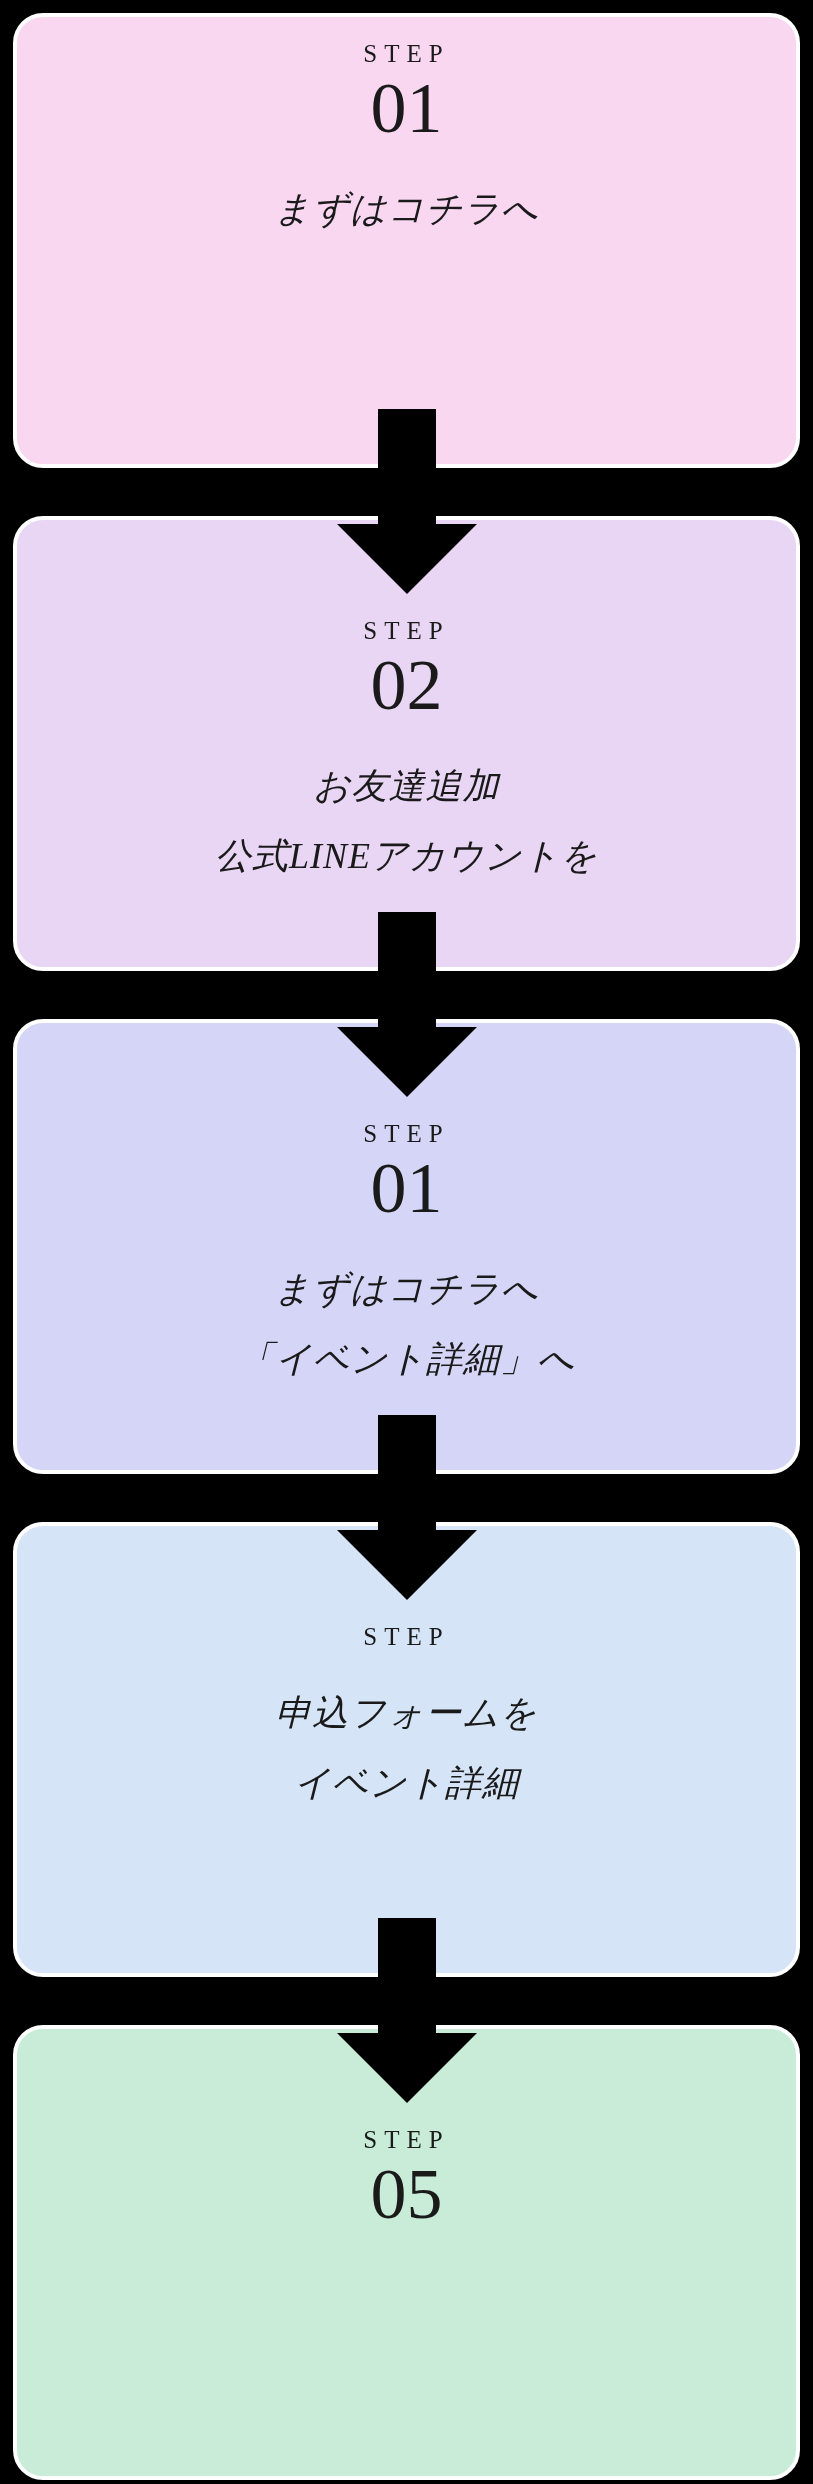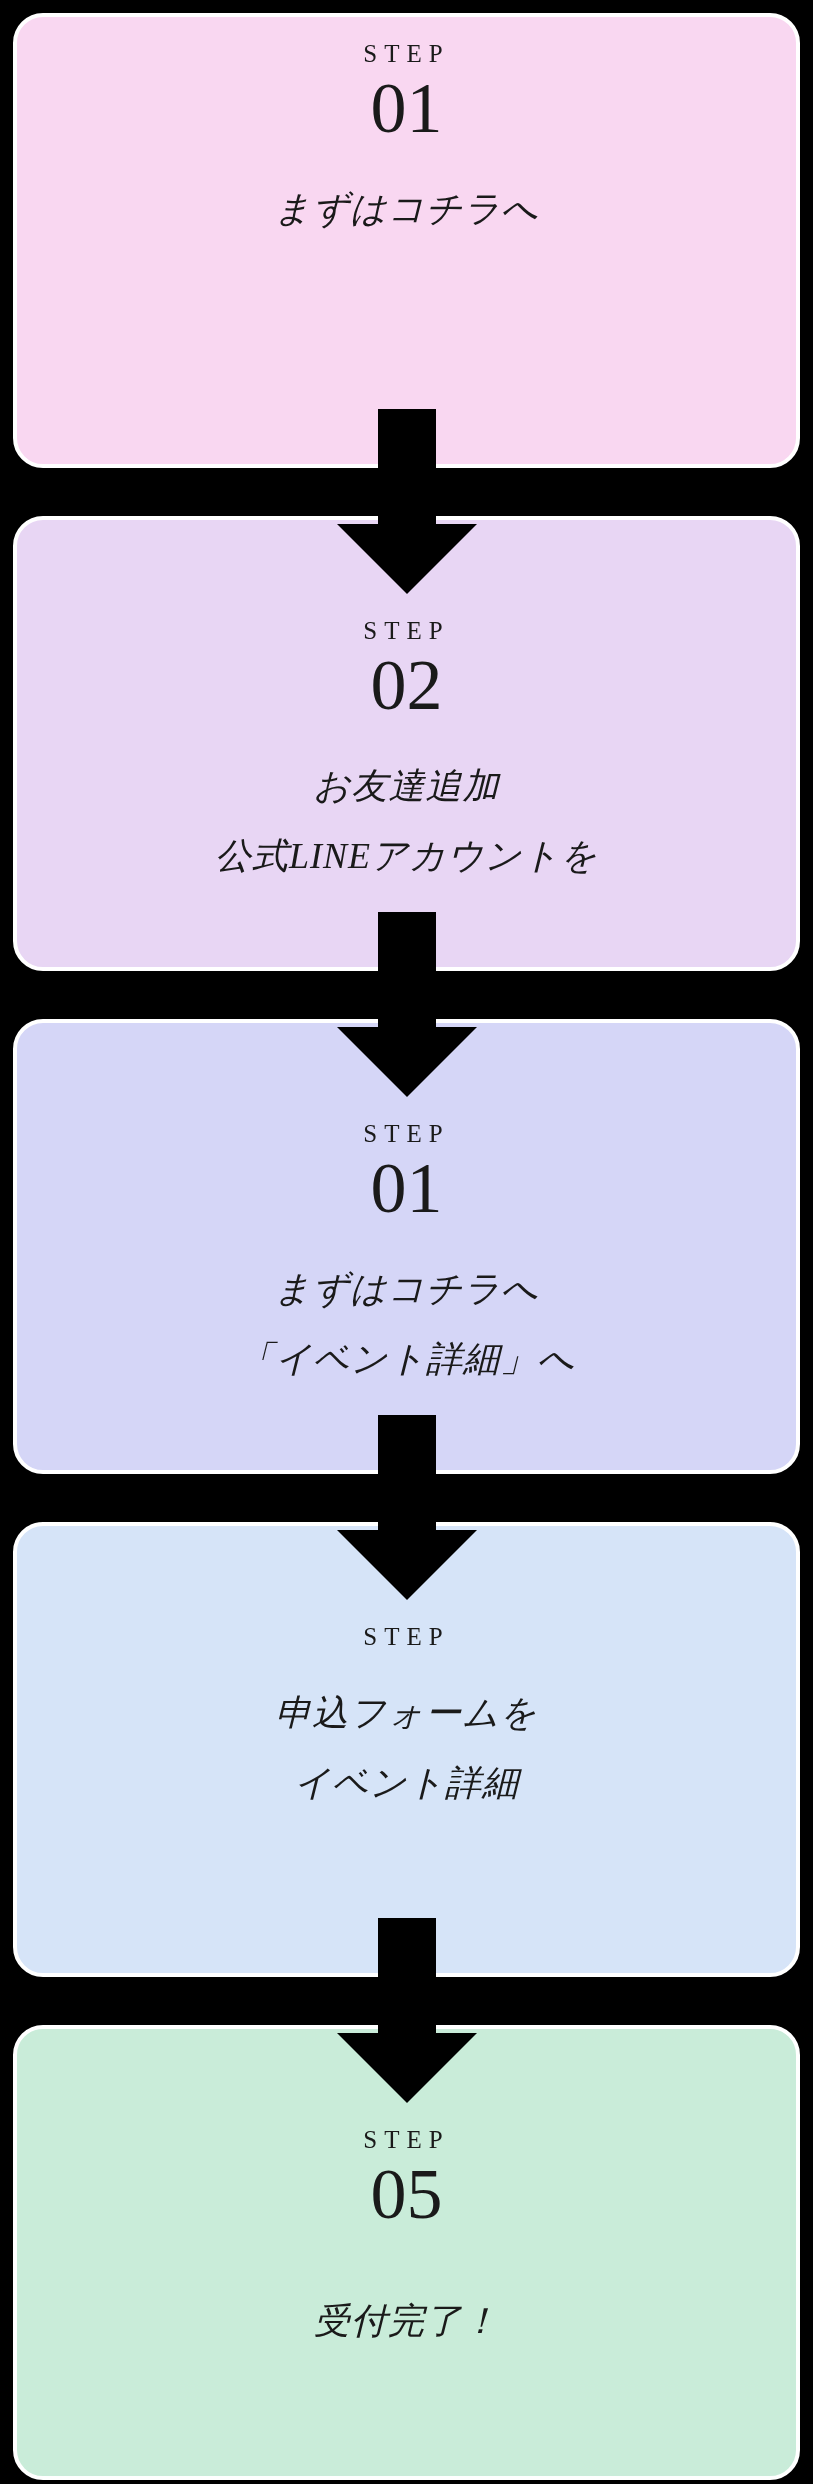--- a/index.html
+++ b/index.html
@@ -105,23 +105,20 @@
     <div class="step-label">STEP</div>
     <div class="step-text">
       <div>申込フォームを</div>
       <div>イベント詳細</div>
     </div>
   </section>
 
   <section class="card card-5">
     <div class="step-label">STEP</div>
     <div class="step-number">05</div>
-    <div class="step-text">
-      <div>受付完了！</div>
-    </div>
   </section>
 
   <div class="arrow arrow-1">
     <svg viewBox="0 0 140 185" xmlns="http://www.w3.org/2000/svg" aria-hidden="true">
       <rect x="41" y="0" width="58" height="120" fill="#000000"></rect>
       <polygon points="0,115 140,115 70,185" fill="#000000"></polygon>
     </svg>
   </div>
   <div class="arrow arrow-2">
     <svg viewBox="0 0 140 185" xmlns="http://www.w3.org/2000/svg" aria-hidden="true">

